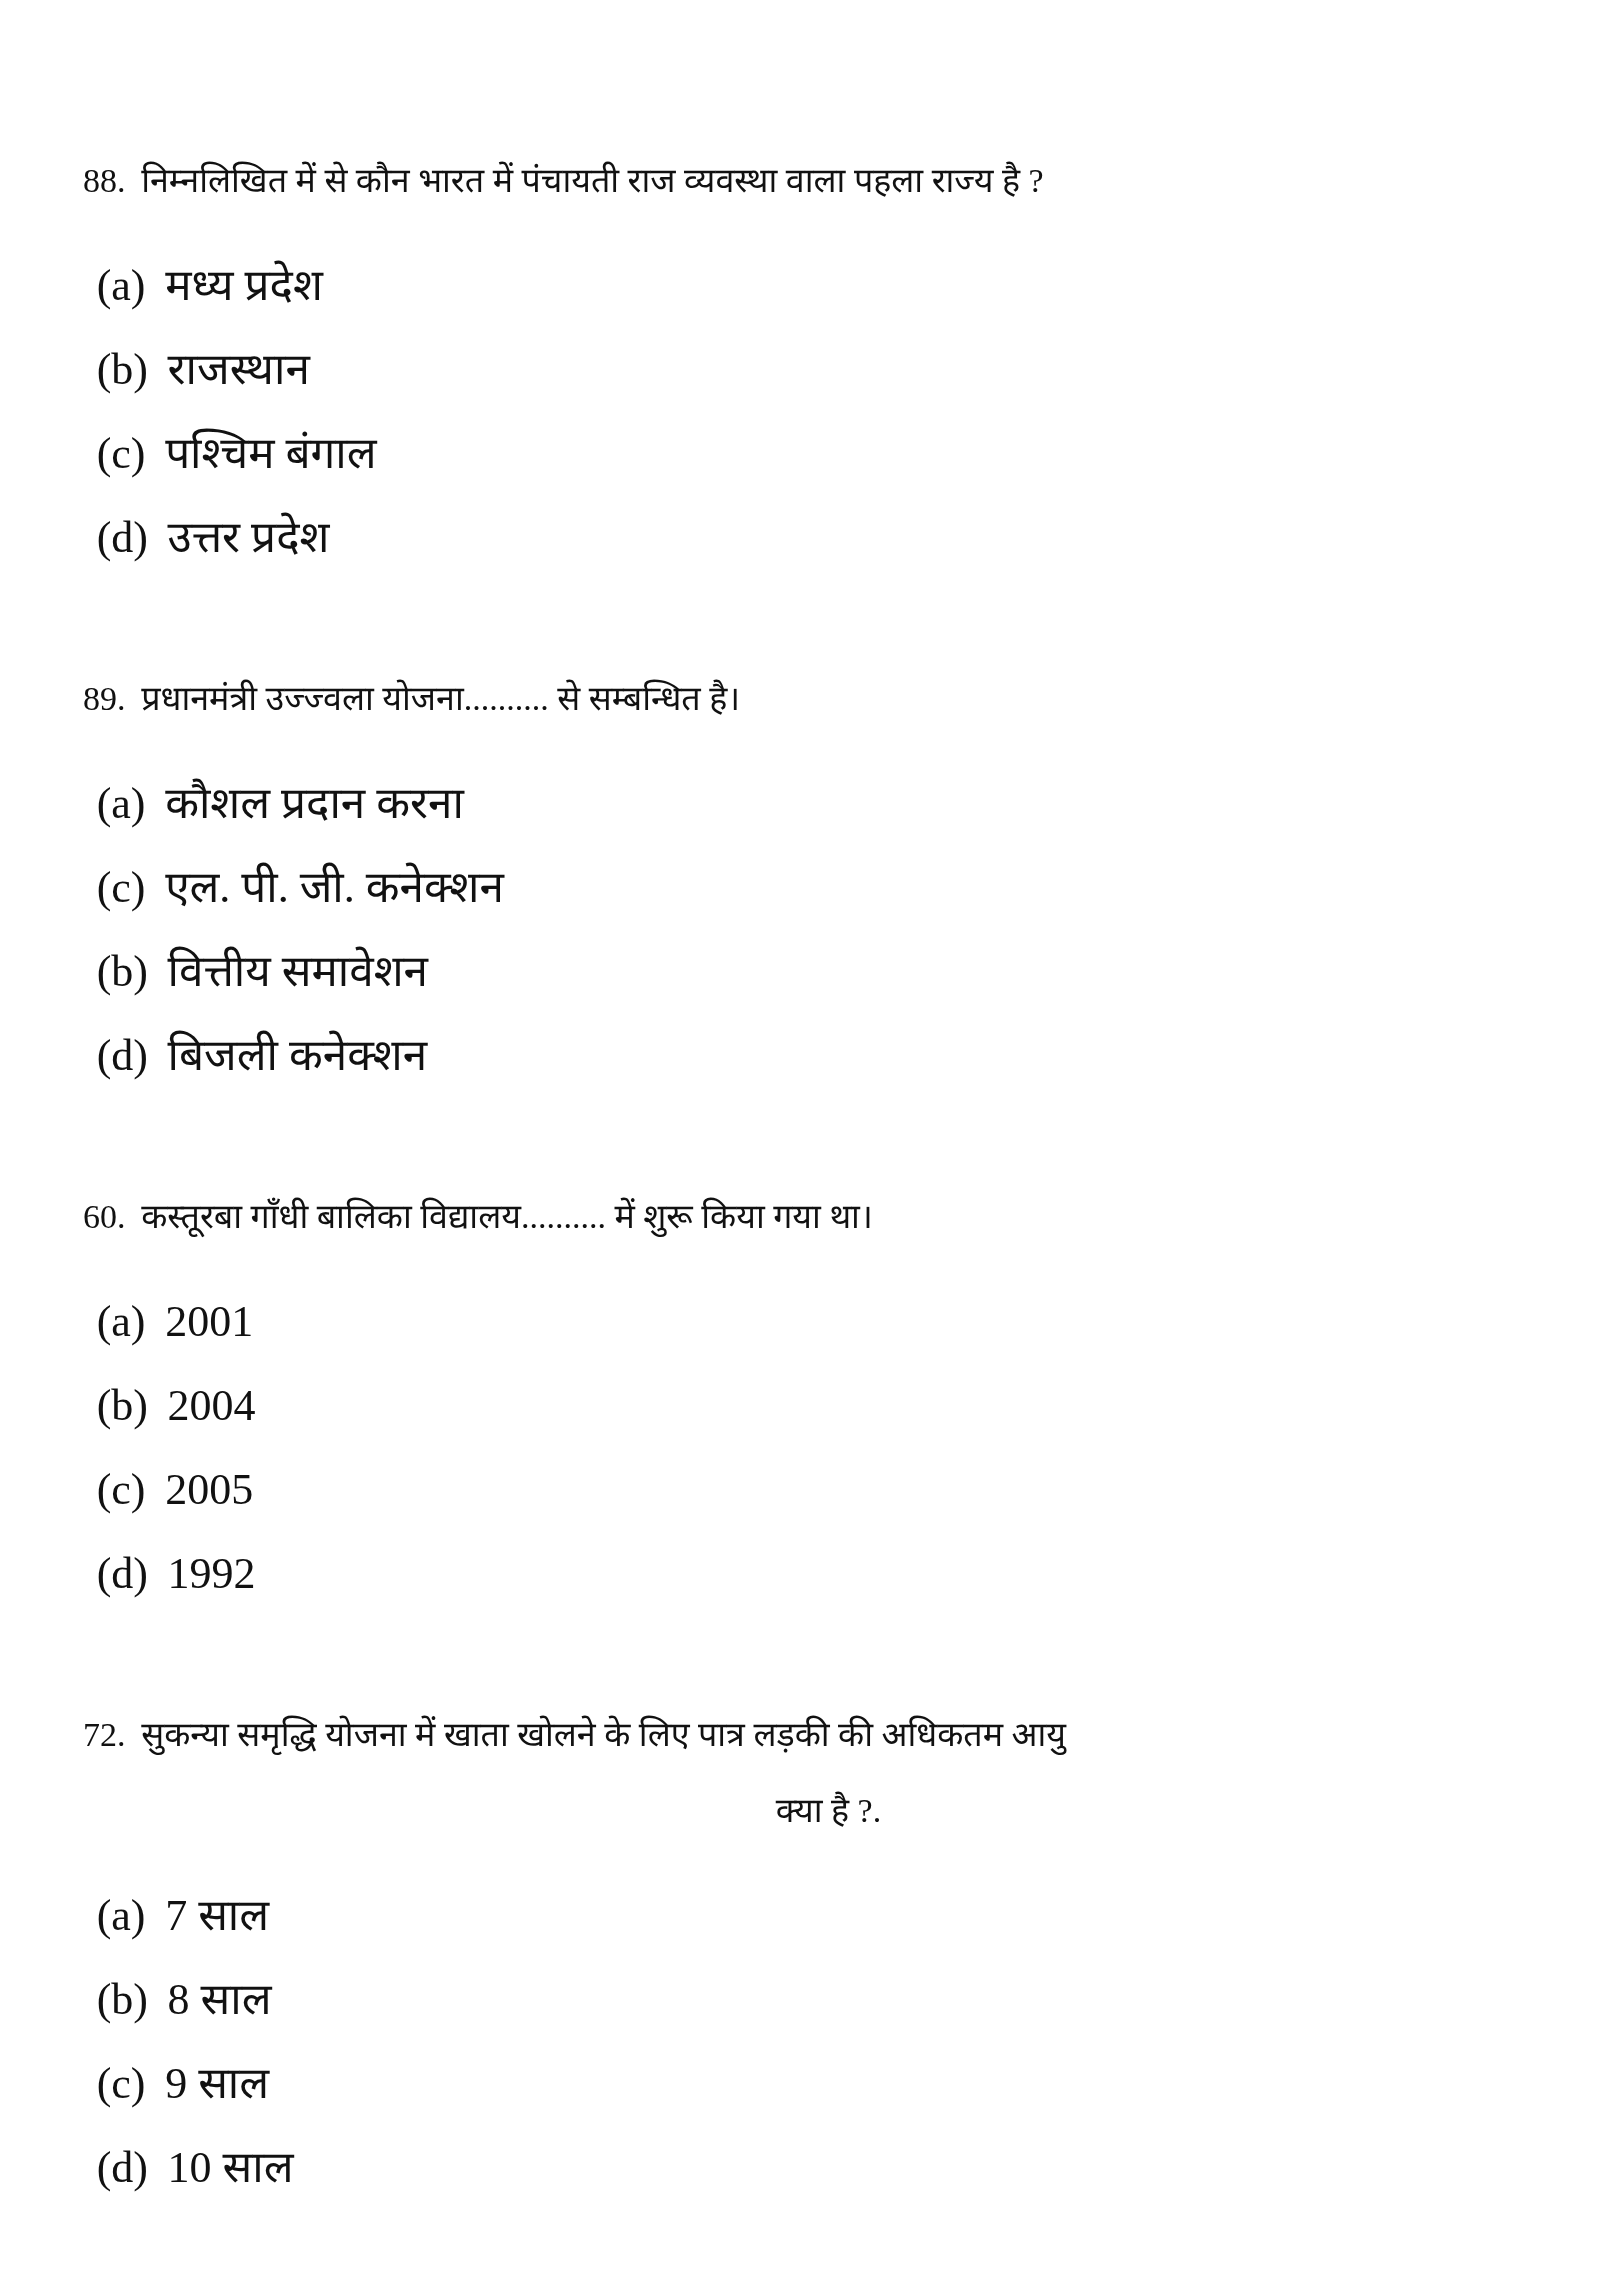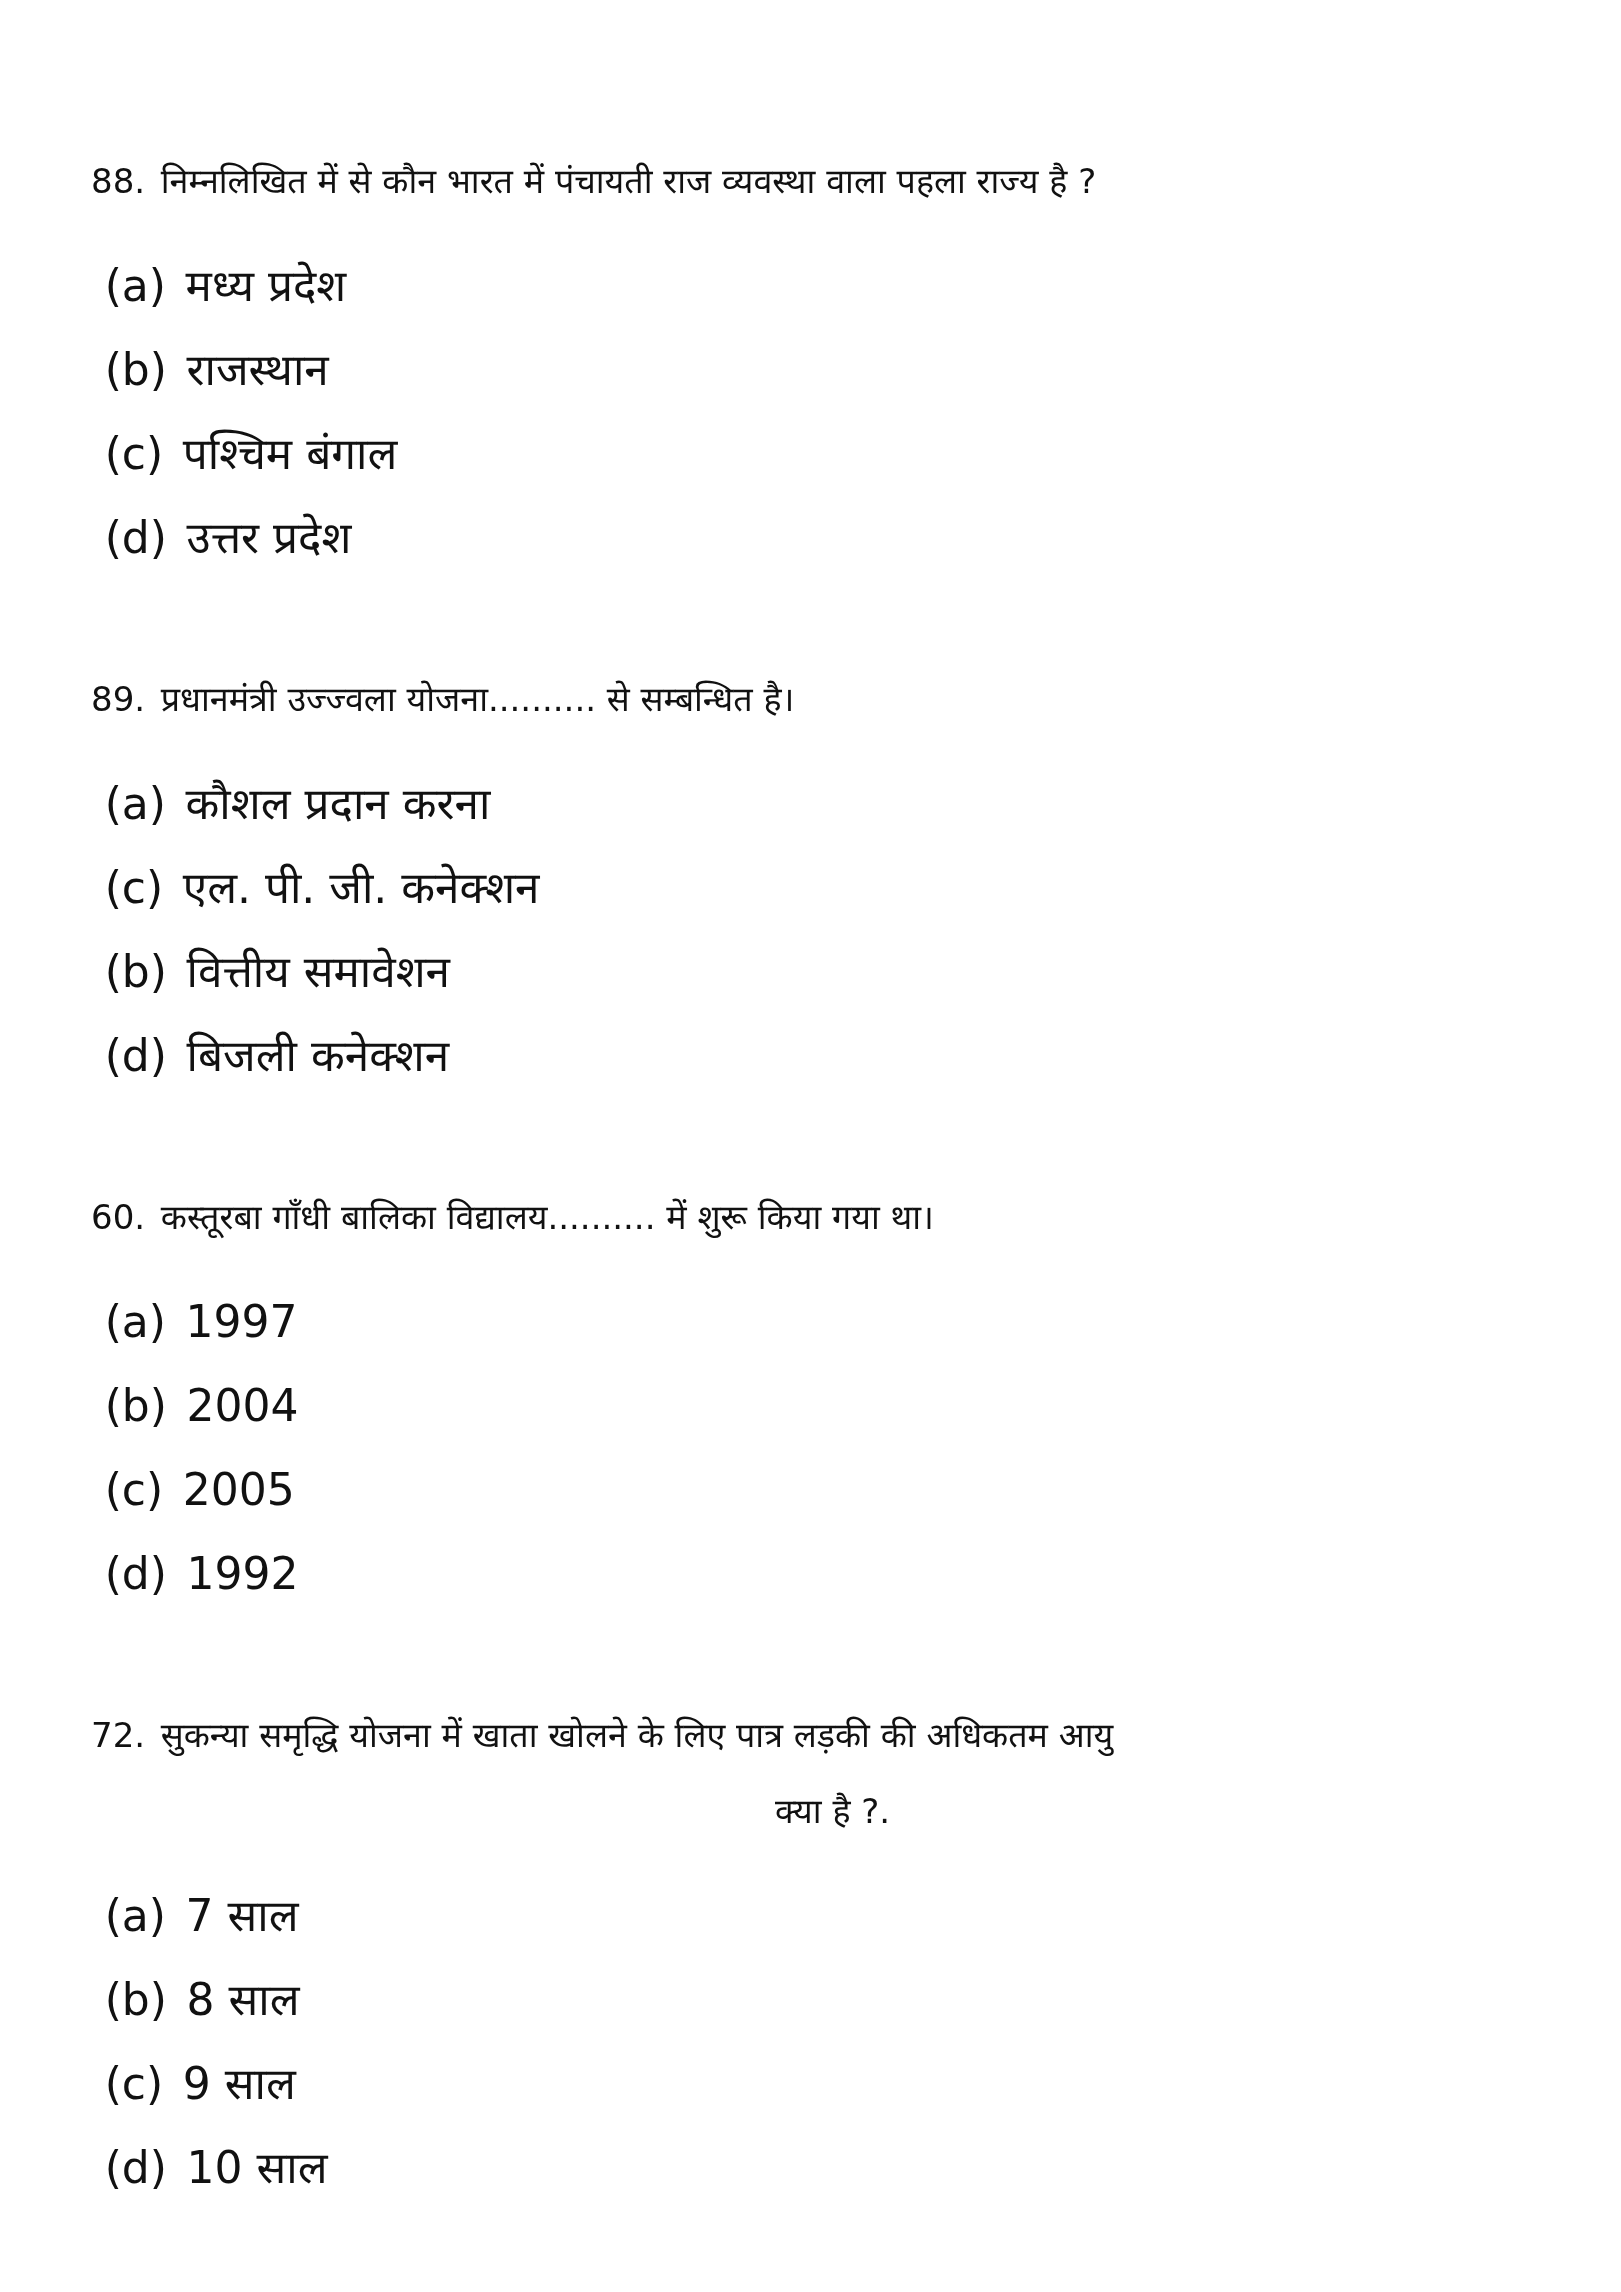--- a/index.html
+++ b/index.html
@@ -16,21 +16,22 @@
     -webkit-font-smoothing: antialiased;
   }
   .page {
     box-sizing: border-box;
     width: 1621px;
     min-height: 2293px;
     padding: 143px 76px 59px 83px;
     background: #ffffff;
   }
   .question-block {
-    margin: 0 0 98px 8px;
+    margin: 0 0 98px 0;
+    font-family: Liberation Serif, serif;
   }
   .question {
     margin: 0 0 41px 0;
   }
   .q-line {
     white-space: nowrap;
     font-size: 34px;
     line-height: 76px;
     font-weight: 400;
   }
@@ -97,21 +98,21 @@
     </div>
   </section>
 
   <section class="question-block">
     <div class="question">
       <div class="q-line">
         <span class="q-num">60.</span><span class="q-text">कस्तूरबा गाँधी बालिका विद्यालय.......... में शुरू किया गया था।</span>
       </div>
     </div>
     <div class="option">
-      <span class="opt-label">(a)</span><span class="opt-text">1997</span>
+      <span class="opt-label">(a)</span><span class="opt-text">2001</span>
     </div>
     <div class="option">
       <span class="opt-label">(b)</span><span class="opt-text">2004</span>
     </div>
     <div class="option">
       <span class="opt-label">(c)</span><span class="opt-text">2005</span>
     </div>
     <div class="option">
       <span class="opt-label">(d)</span><span class="opt-text">1992</span>
     </div>

